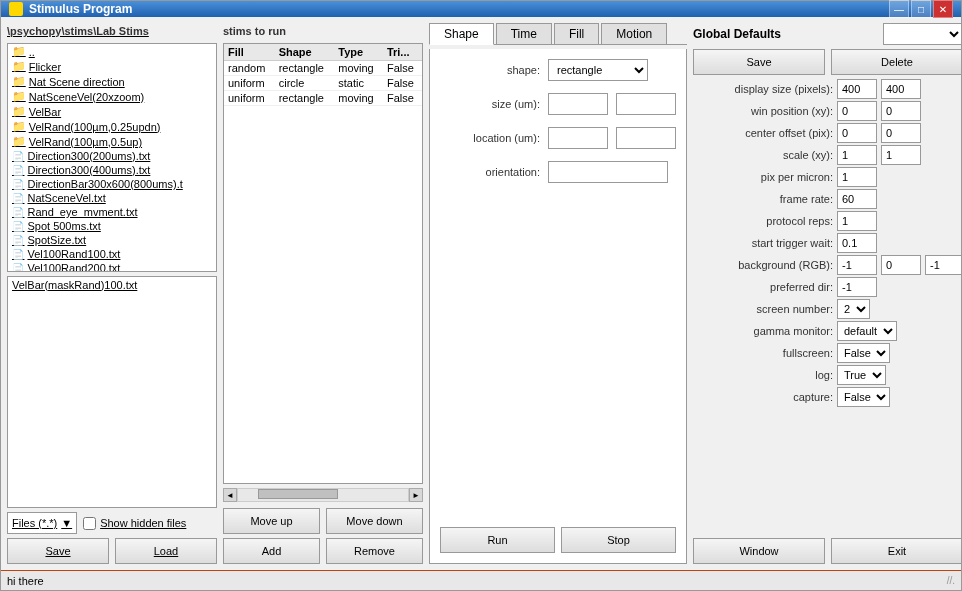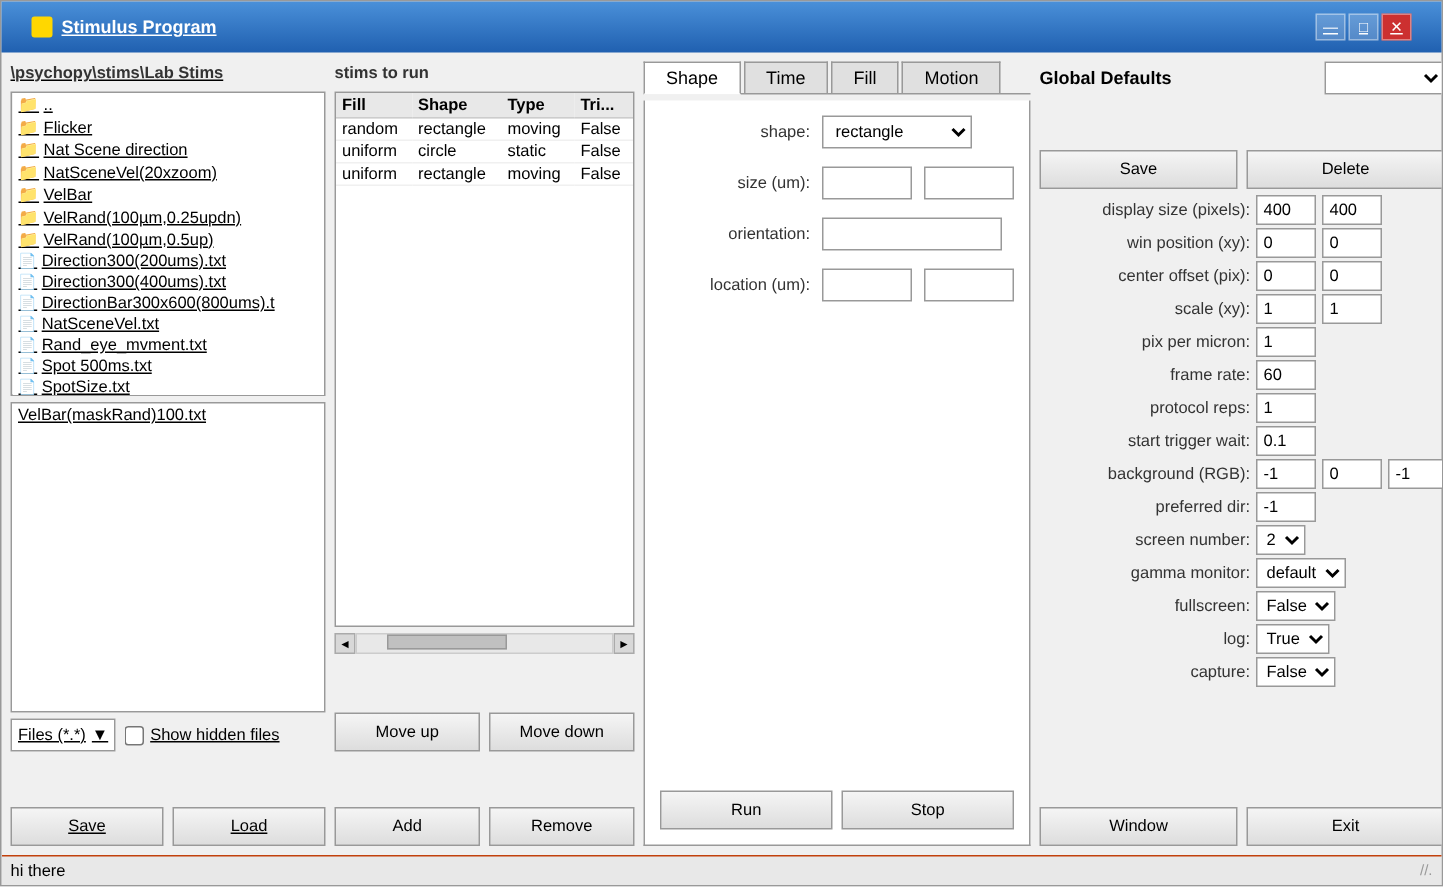--- a/index.html
+++ b/index.html
@@ -15,27 +15,26 @@
       width: 962px;
       height: 591px;
       border: 1px solid #999;
       background: #f0f0f0;
       display: flex;
       flex-direction: column;
     }
     .title-bar {
       background: linear-gradient(to bottom, #4a90d9, #2060b0);
       color: white;
-      padding: 4px 20px;
+      padding: 4px 8px;
       display: flex;
       align-items: center;
       justify-content: space-between;
-      height: 34px;
+      height: 16px;
       flex-shrink: 0;
-      text-decoration: underline;
     }
     .title-bar-left {
       display: flex;
       align-items: center;
       gap: 6px;
     }
     .title-icon {
       width: 14px;
       height: 14px;
       background: #ffd700;
@@ -346,21 +345,20 @@
     .btn {
       height: 26px;
       padding: 0 12px;
       border: 1px solid #999;
       background: linear-gradient(to bottom, #f5f5f5, #ddd);
       cursor: pointer;
       font-size: 11px;
       display: flex;
       align-items: center;
       justify-content: center;
-      margin-top: 33px;
     }
     .btn-wide { flex: 1; }
     .bottom-bar {
       height: 20px;
       background: #e8e8e8;
       border-top: 1px solid #c2410c;
       padding: 2px 6px;
       font-size: 11px;
       display: flex;
       align-items: center;
@@ -489,27 +487,27 @@
         <div class="form-row">
           <span class="form-label">shape:</span>
           <select class="shape-select" id="shape-select"><option value="rectangle">rectangle</option><option value="circle">circle</option><option value="bar">bar</option></select>
         </div>
         <div class="form-row">
           <span class="form-label">size (um):</span>
           <input class="form-input" type="text" style="">
           <input class="form-input" type="text" style="">
         </div>
         <div class="form-row">
-          <span class="form-label">orientation:</span>
-          <input class="form-input" type="text" style="width: 120px;">
-        </div>
-        <div class="form-row">
           <span class="form-label">location (um):</span>
           <input class="form-input" type="text" style="">
           <input class="form-input" type="text" style="">
+        </div>
+        <div class="form-row">
+          <span class="form-label">orientation:</span>
+          <input class="form-input" type="text" style="width: 120px;">
         </div>
         <div style="flex:1;"></div>
         <div class="run-stop-row">
           <button class="btn btn-wide">Run</button>
           <button class="btn btn-wide">Stop</button>
         </div>
       </div>
     </div>
 
     <div class="globals-panel">

